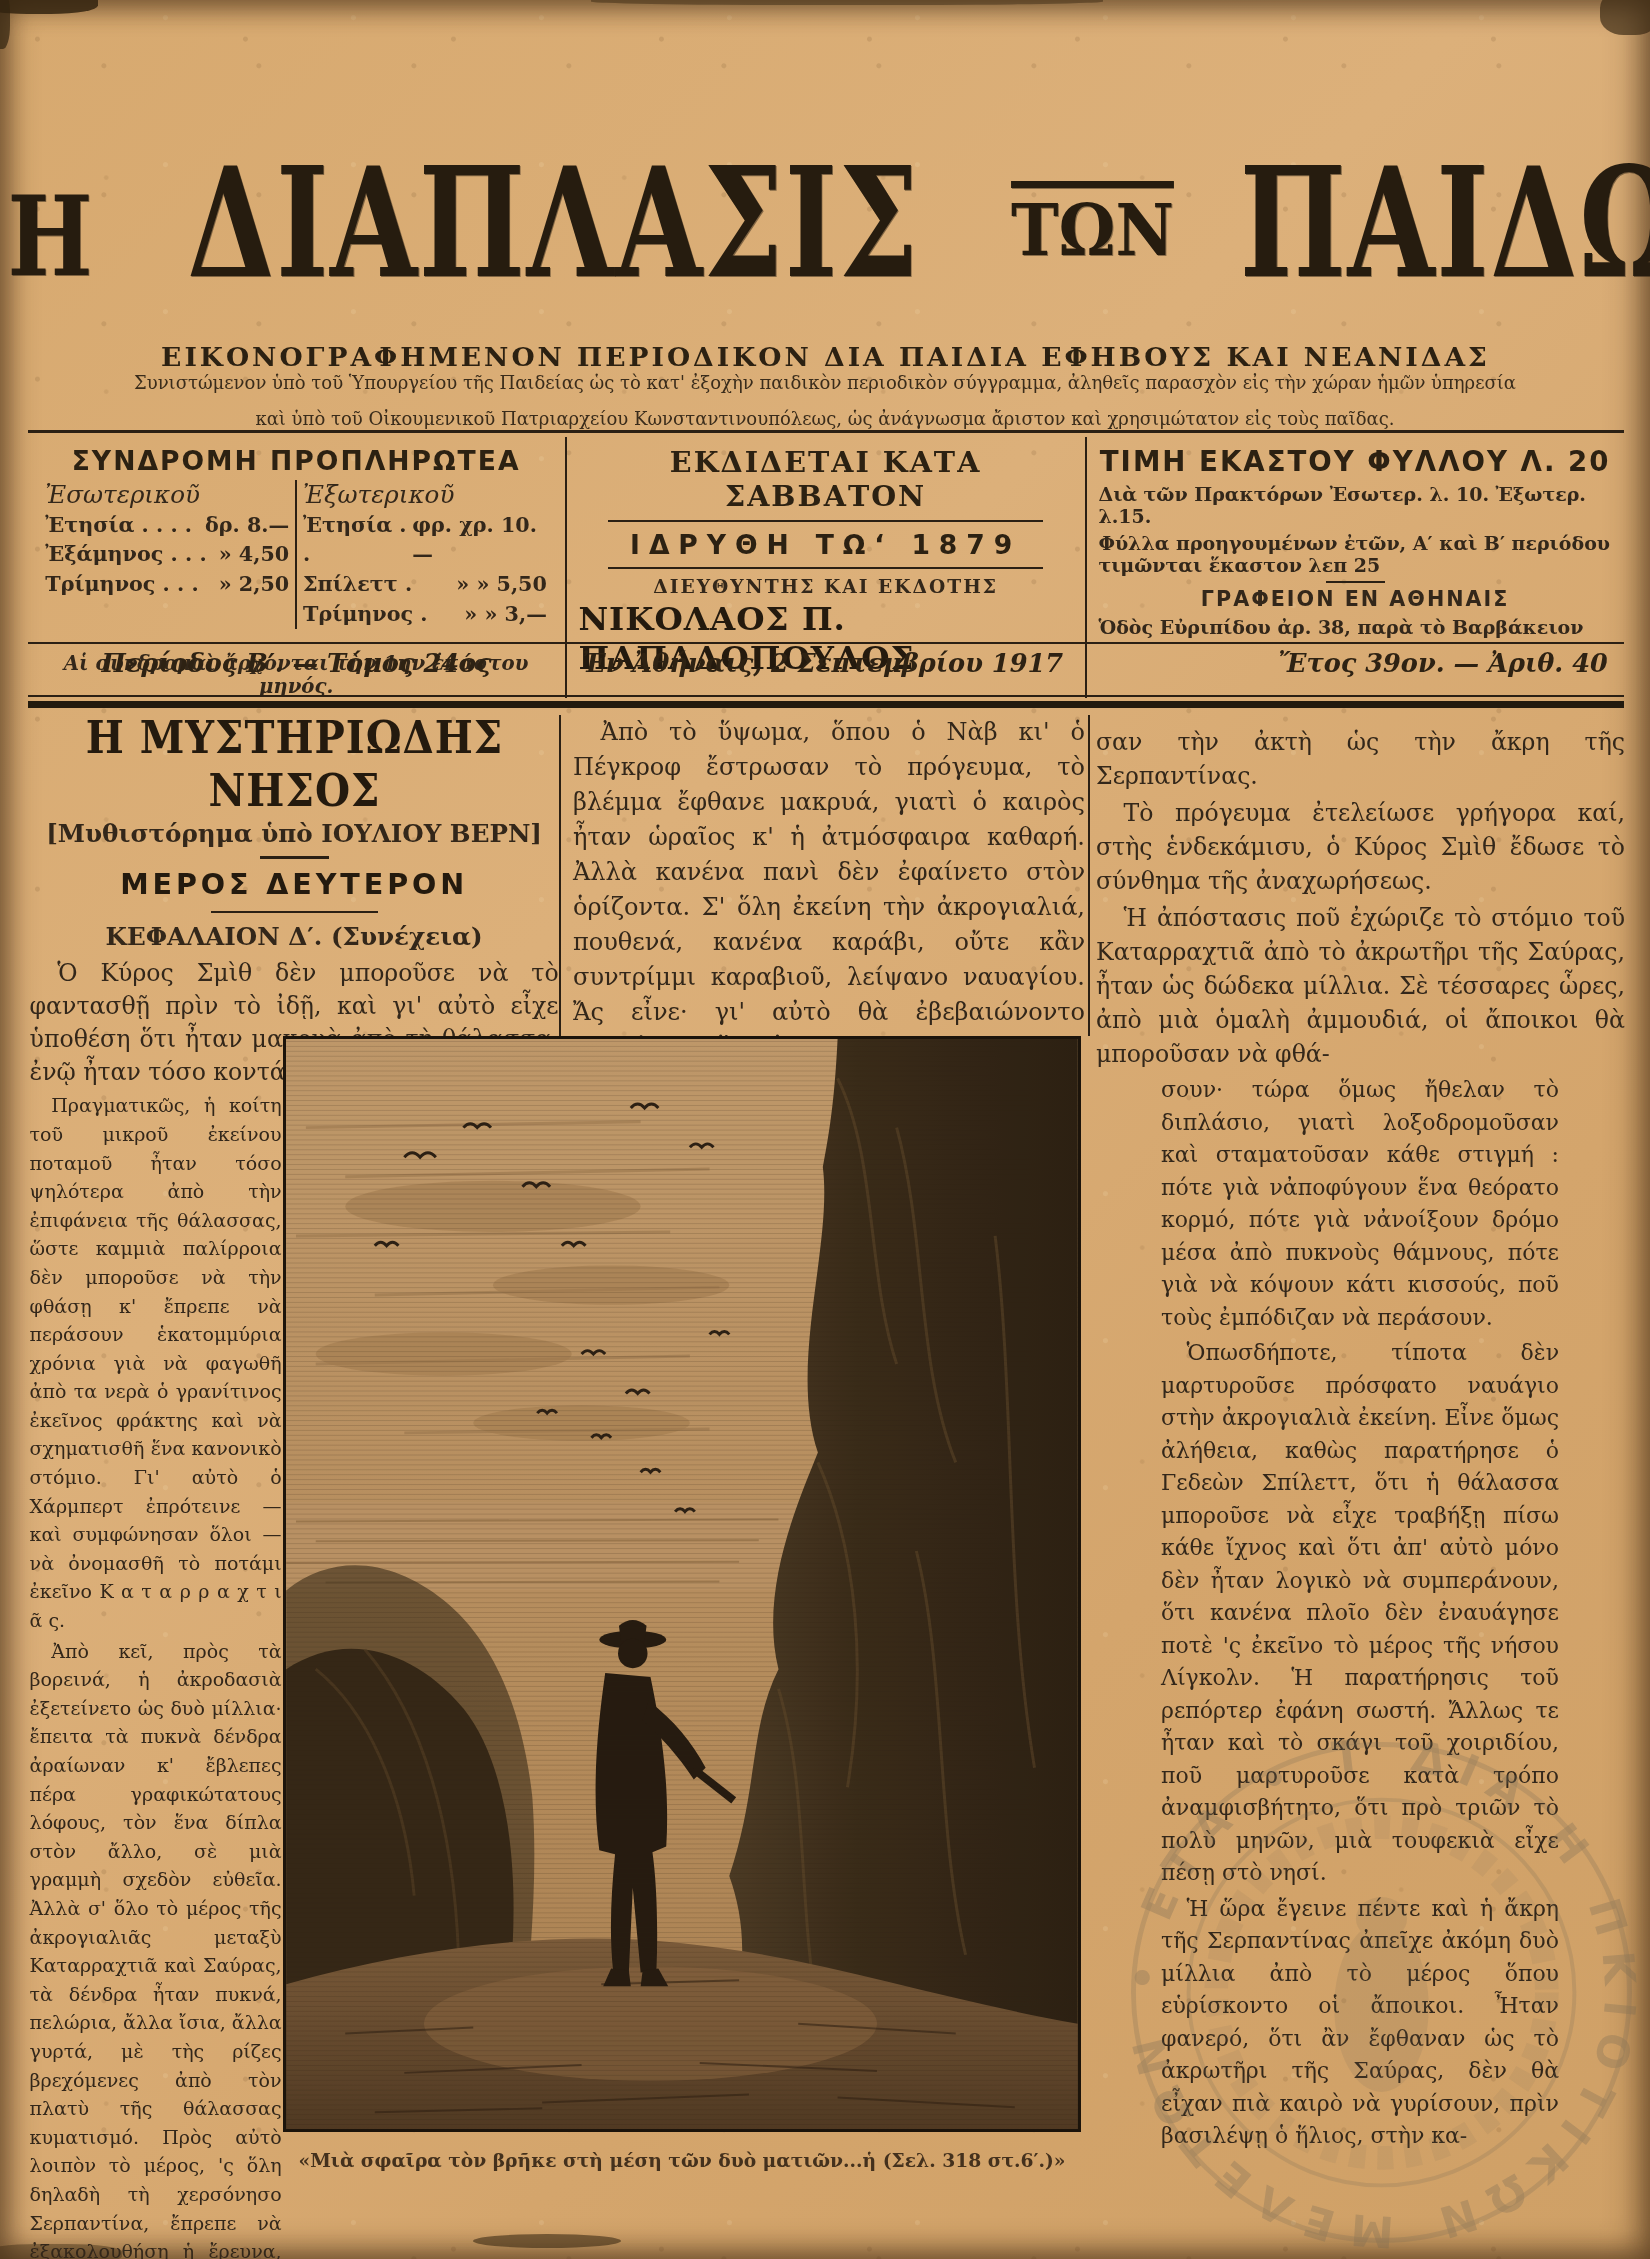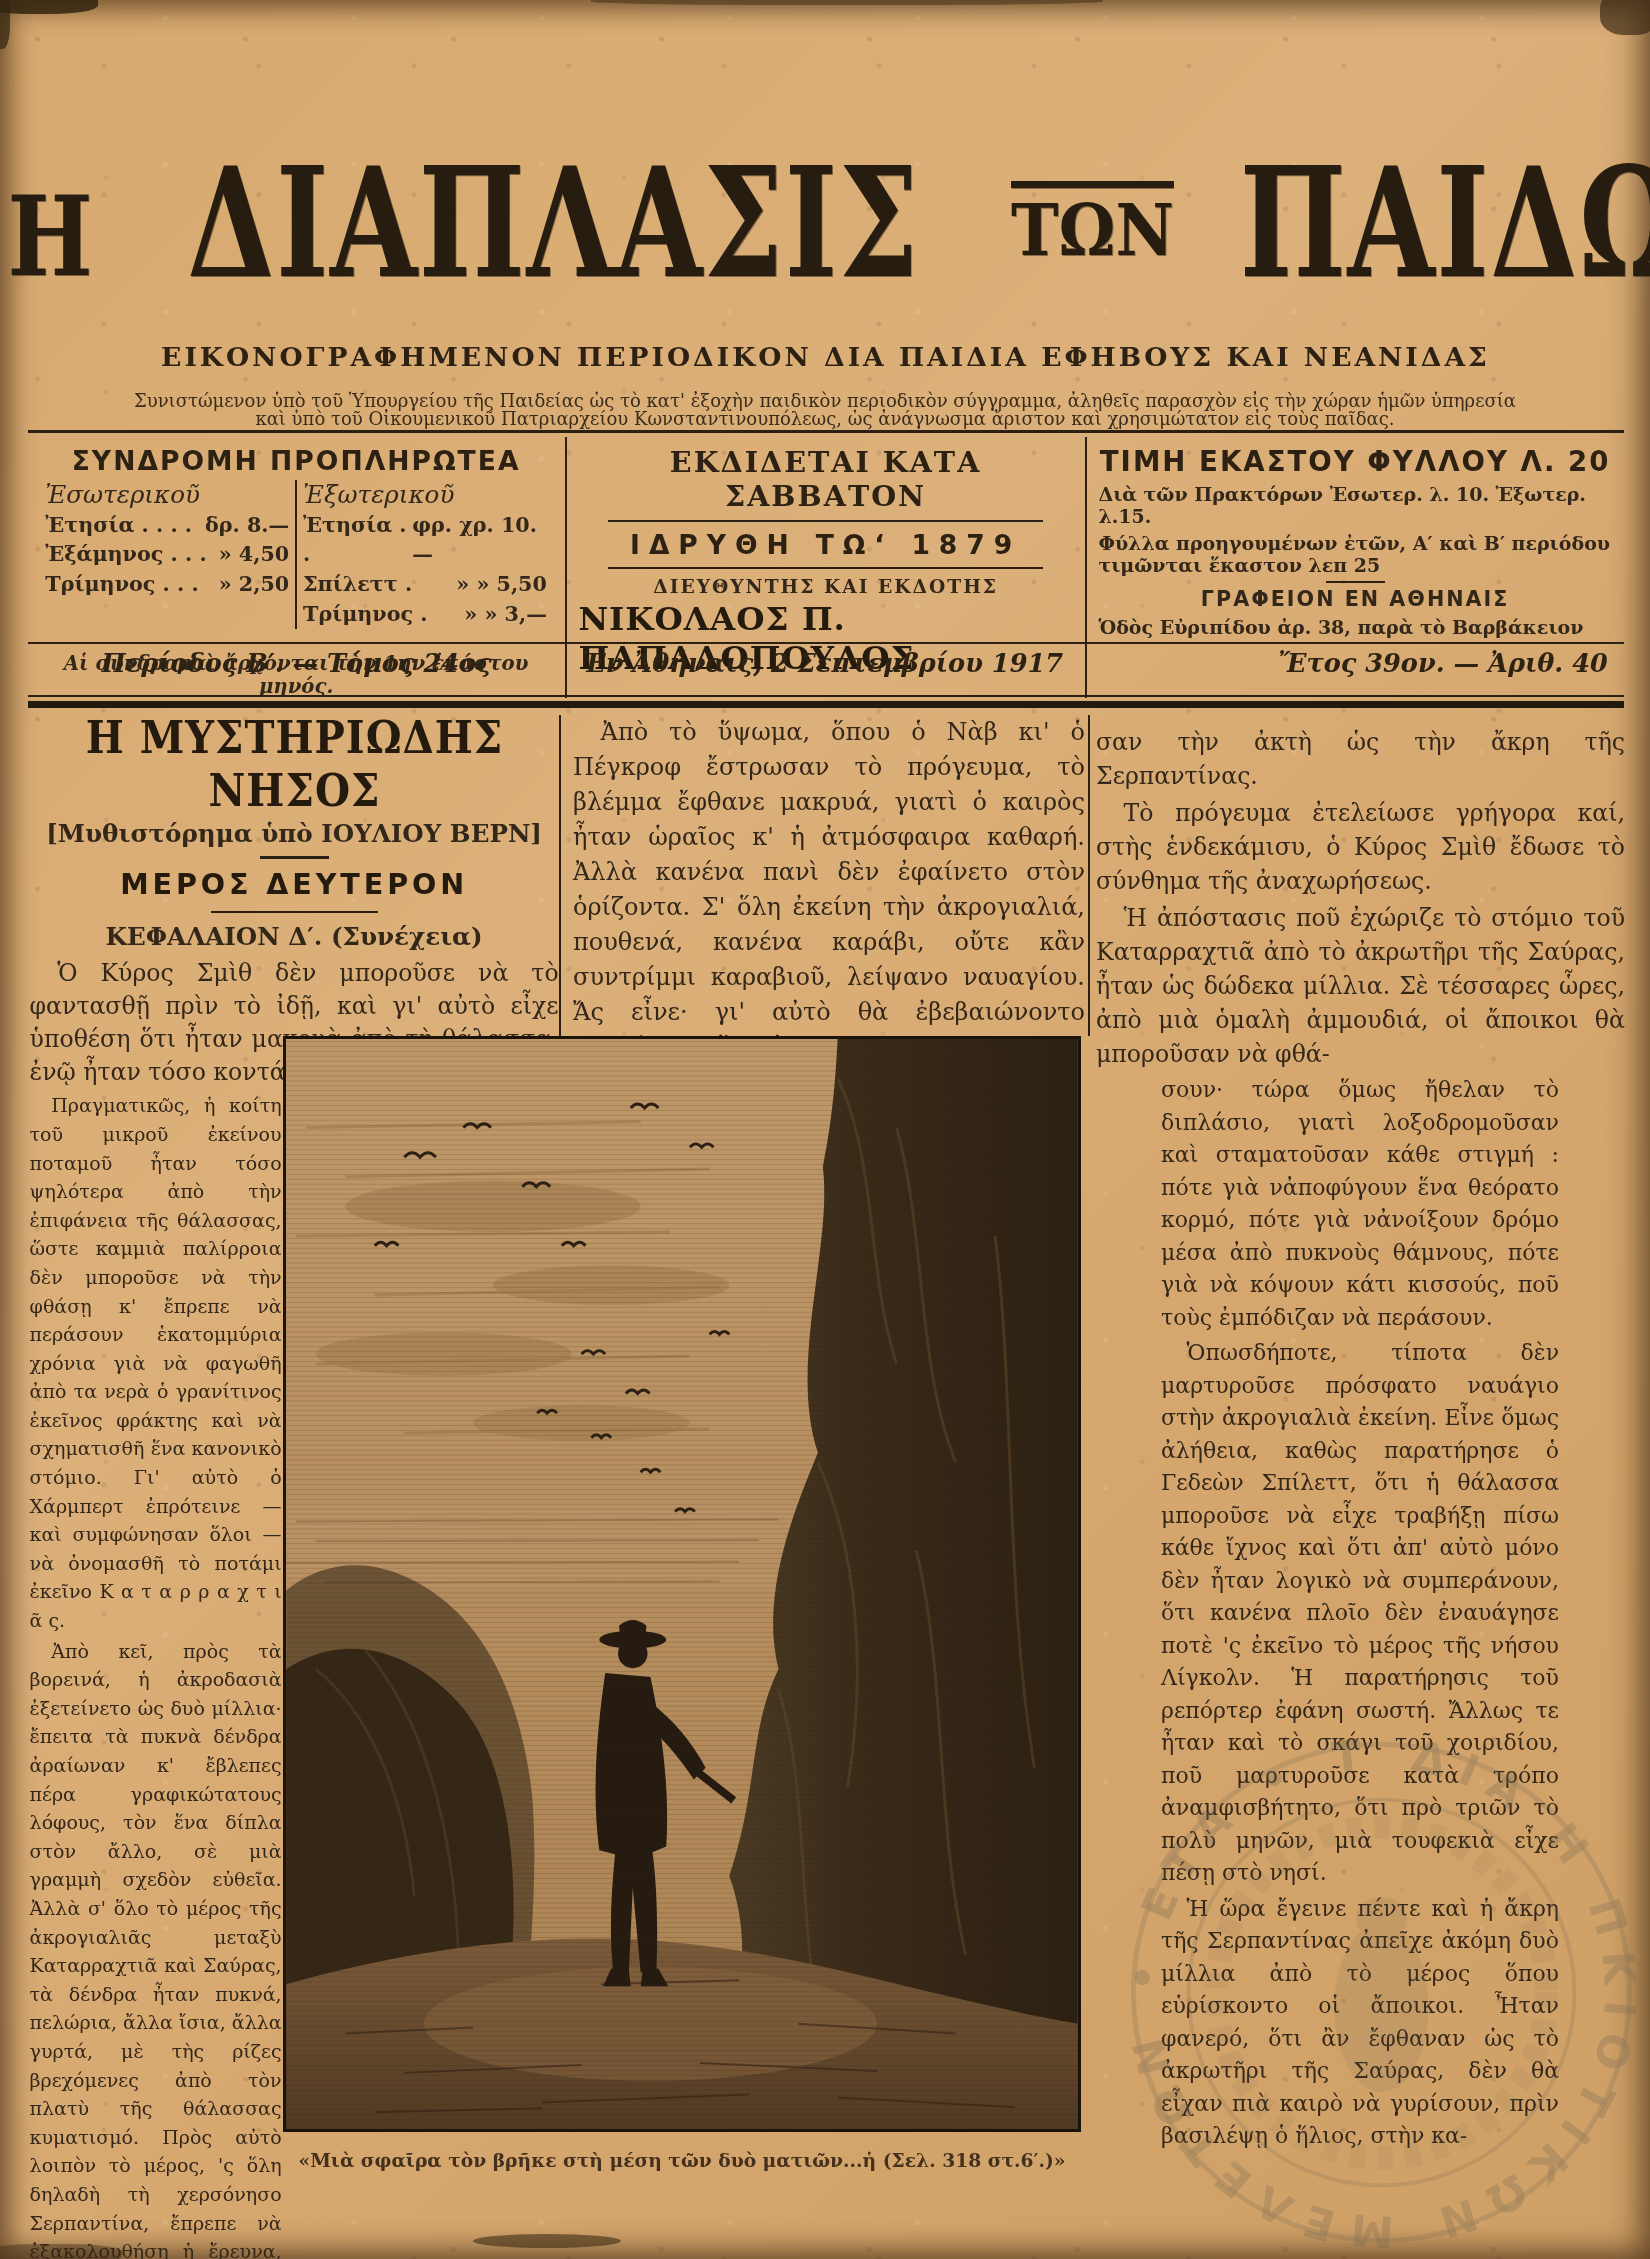--- a/index.html
+++ b/index.html
@@ -95,21 +95,21 @@
   <div class="smudge" style="left:-15.8px;top:2244px;width:138px;height:19.7px;opacity:.4;"></div>
   <div class="smudge" style="left:473px;top:2234px;width:148px;height:13.8px;opacity:.55;border-radius:50%;"></div>
 
   <div class="abs masthead">
     <span class="t-eta">Η</span>
     <span class="t-big">ΔΙΑΠΛΑΣΙΣ</span>
     <span class="t-mid">ΤΩΝ</span>
     <span class="t-big">ΠΑΙΔΩΝ</span>
   </div>
   <div class="abs subtitle">ΕΙΚΟΝΟΓΡΑΦΗΜΕΝΟΝ ΠΕΡΙΟΔΙΚΟΝ ΔΙΑ ΠΑΙΔΙΑ ΕΦΗΒΟΥΣ ΚΑΙ ΝΕΑΝΙΔΑΣ</div>
-  <div class="abs endorse" style="top:390px;">Συνιστώμενον ὑπὸ τοῦ Ὑπουργείου τῆς Παιδείας ὡς τὸ κατ' ἐξοχὴν παιδικὸν περιοδικὸν σύγγραμμα, ἀληθεῖς παρασχὸν εἰς τὴν χώραν ἡμῶν ὑπηρεσία</div>
+  <div class="abs endorse" style="top:372px;">Συνιστώμενον ὑπὸ τοῦ Ὑπουργείου τῆς Παιδείας ὡς τὸ κατ' ἐξοχὴν παιδικὸν περιοδικὸν σύγγραμμα, ἀληθεῖς παρασχὸν εἰς τὴν χώραν ἡμῶν ὑπηρεσία</div>
   <div class="abs endorse" style="top:408px;">καὶ ὑπὸ τοῦ Οἰκουμενικοῦ Πατριαρχείου Κωνσταντινουπόλεως, ὡς ἀνάγνωσμα ἄριστον καὶ χρησιμώτατον εἰς τοὺς παῖδας.</div>
 
   <div class="abs rule" style="left:27.6px;top:430px;width:1596px;height:3px;"></div>
 
   <div class="abs info-row">
     <div class="info-cell">
       <div class="il-title sans">ΣΥΝΔΡΟΜΗ ΠΡΟΠΛΗΡΩΤΕΑ</div>
       <div class="il-cols">
         <div class="il-col">
           <div class="il-head">Ἐσωτερικοῦ</div>

